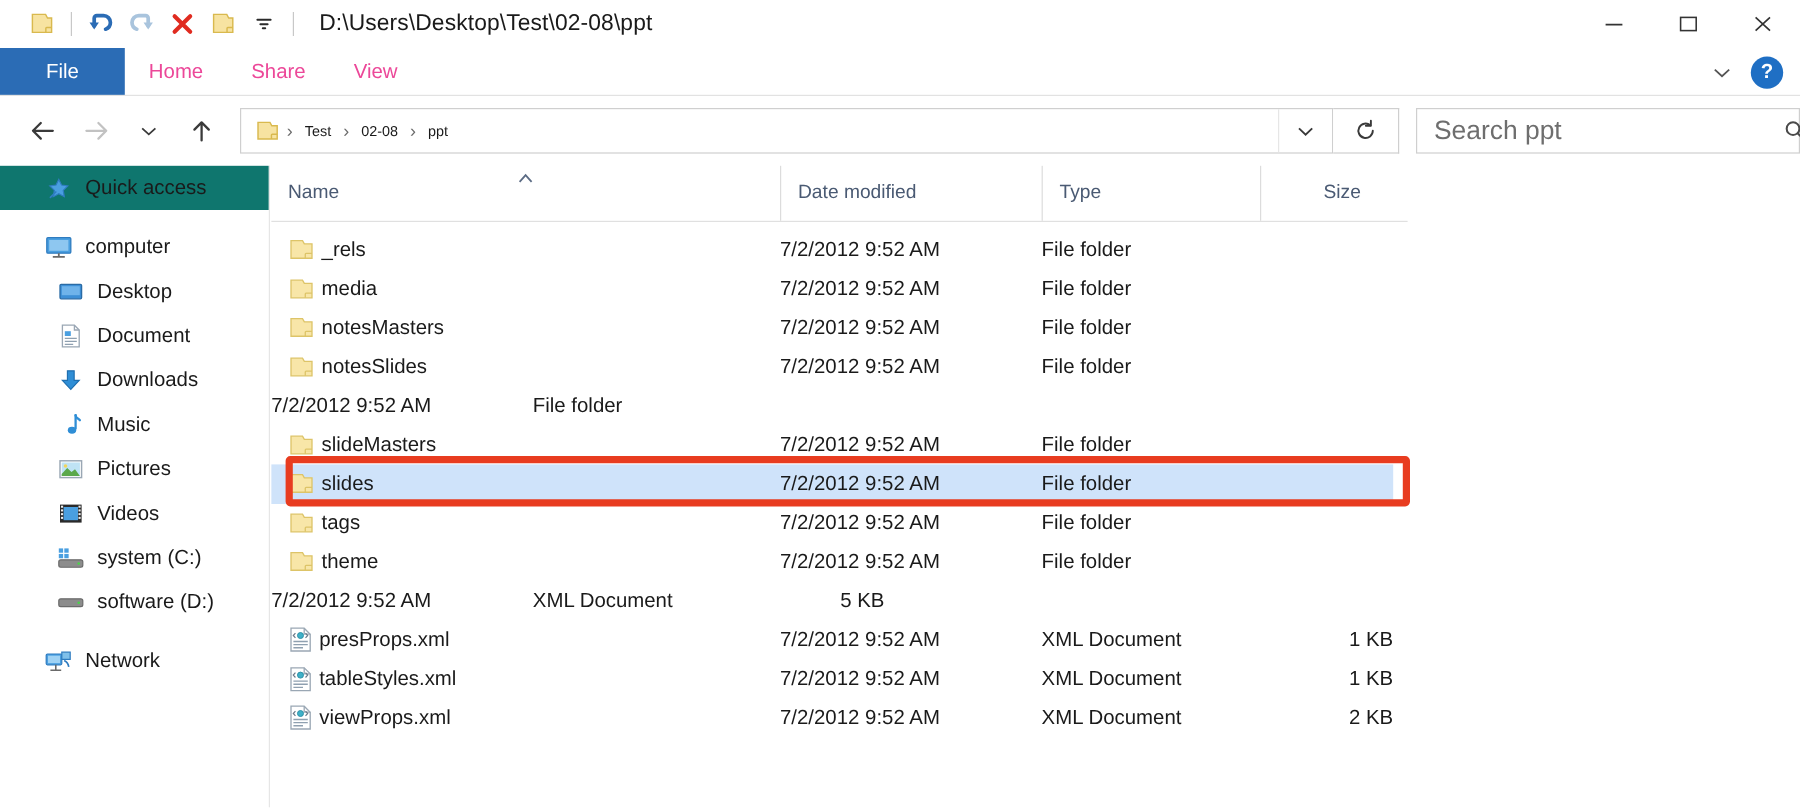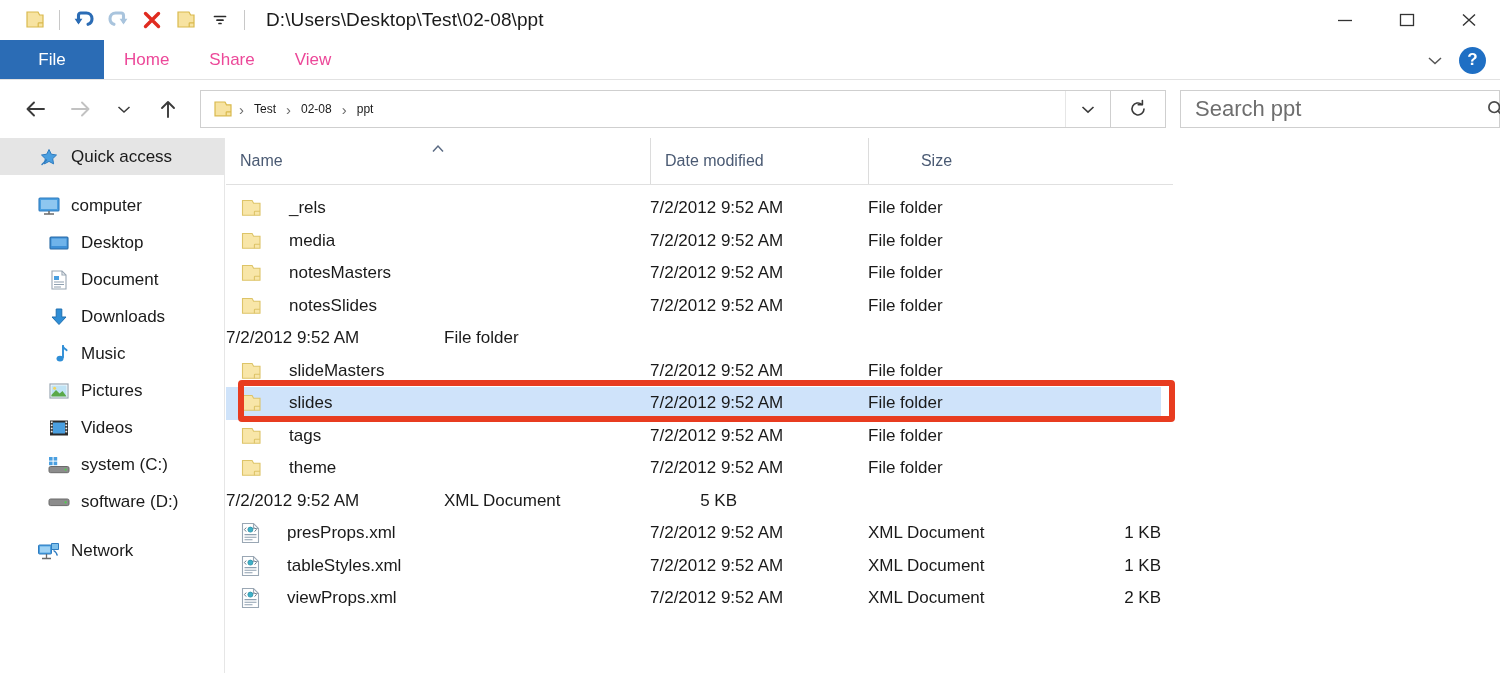--- a/index.html
+++ b/index.html
@@ -99,21 +99,21 @@
   .sidebar{
     position:absolute;left:0;top:138px;width:225px;height:535px;background:#ffffff;
     border-right:1px solid #e6e6e6;box-sizing:border-box;
     overflow:hidden;
   }
   .nav-item{
     display:flex;align-items:center;height:37px;cursor:default;white-space:nowrap;
   }
   .nav-item .ni-ico{width:26px;height:22px;display:flex;align-items:center;justify-content:center;flex:0 0 auto;}
   .nav-item .ni-label{font-size:17px;color:#1a1a1a;margin-left:9px;}
-  .nav-item.selected{background:#e5e5e5;}
+  .nav-item.selected{background:#0f766e;}
   .lvl0{padding-left:36px;}
   .lvl1{padding-left:46px;}
   .gap-sm{height:12px;}
 
   
   .content{
     position:absolute;left:226px;top:138px;width:1274px;height:535px;background:#ffffff;
     overflow:hidden;
   }
   .colheaders{
@@ -136,21 +136,21 @@
   .headrule{height:1px;background:#e0e0e0;width:947px;}
 
   .rows{position:relative;padding-top:7px;}
   .row{
     display:flex;align-items:center;height:32.5px;cursor:default;
     width:935px;
   }
   .row.selected{background:#cfe3fa;}
   .cell{font-size:17px;color:#1a1a1a;box-sizing:border-box;display:flex;align-items:center;}
   .cell.name{width:424px;padding-left:14px;}
-  .cell.name .fname{margin-left:26px;}
+  .cell.name .fname{margin-left:5px;}
   .cell.date{width:218px;}
   .cell.type{width:182px;}
   .cell.size{width:111px;justify-content:flex-end;padding-right:0px;}
 
   
   .annot{
     position:absolute;left:238px;top:380px;width:937px;height:42px;
     border:6px solid #e83c20;border-radius:4px;box-sizing:border-box;
     pointer-events:none;
   }
@@ -458,20 +458,23 @@
       <span class="colh-text">Name</span>
       <span class="sortcaret">
         <svg width="16" height="9" viewBox="0 0 16 9">
             <path d="M3 7.5 8 2l5 5.5" fill="none" stroke="#5b6b84" stroke-width="1.5"></path>
           </svg>
       </span>
     </div>
     <div class="colh c-date divider">
       <span class="colh-text">Date modified</span>
     </div>
+    <div class="colh c-type divider">
+      <span class="colh-text">Type</span>
+    </div>
     <div class="colh c-size divider">
       <span class="colh-text">Size</span>
     </div>
   </div>
   <div class="headrule"></div>
 
   <div class="rows" id="rows">
       <div class="row">
         <div class="cell name">
           <span style="display: flex;">

